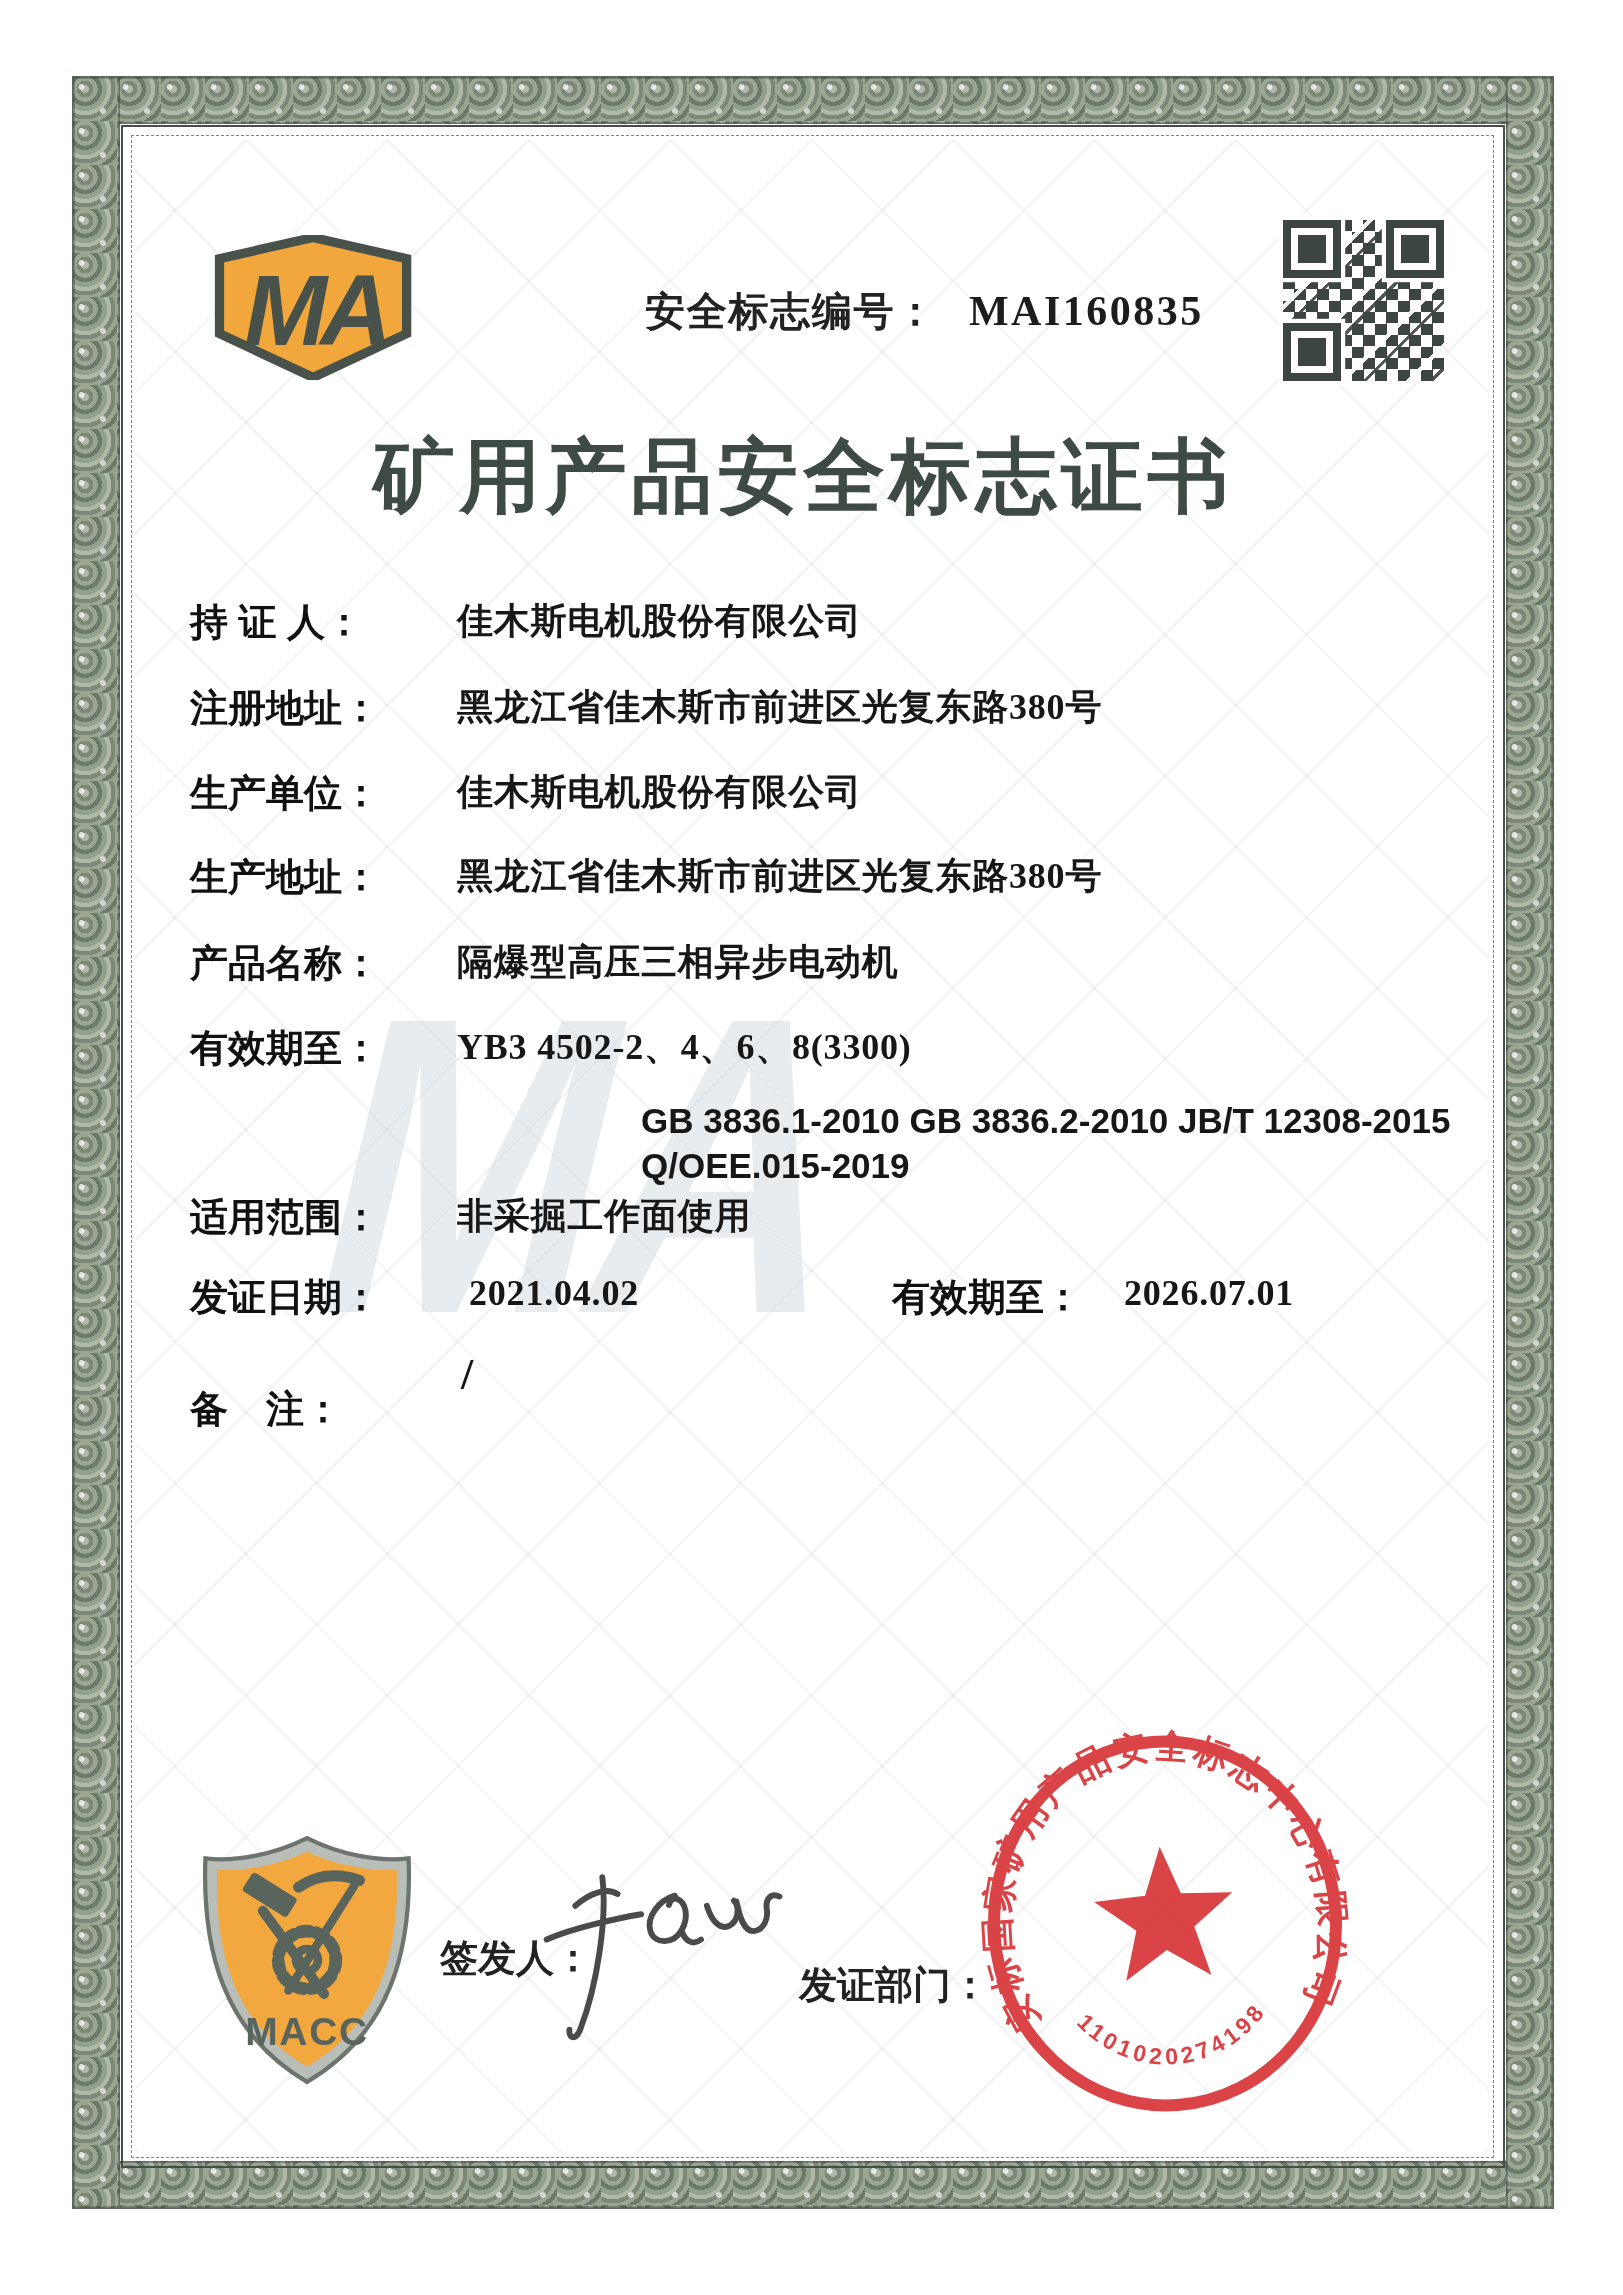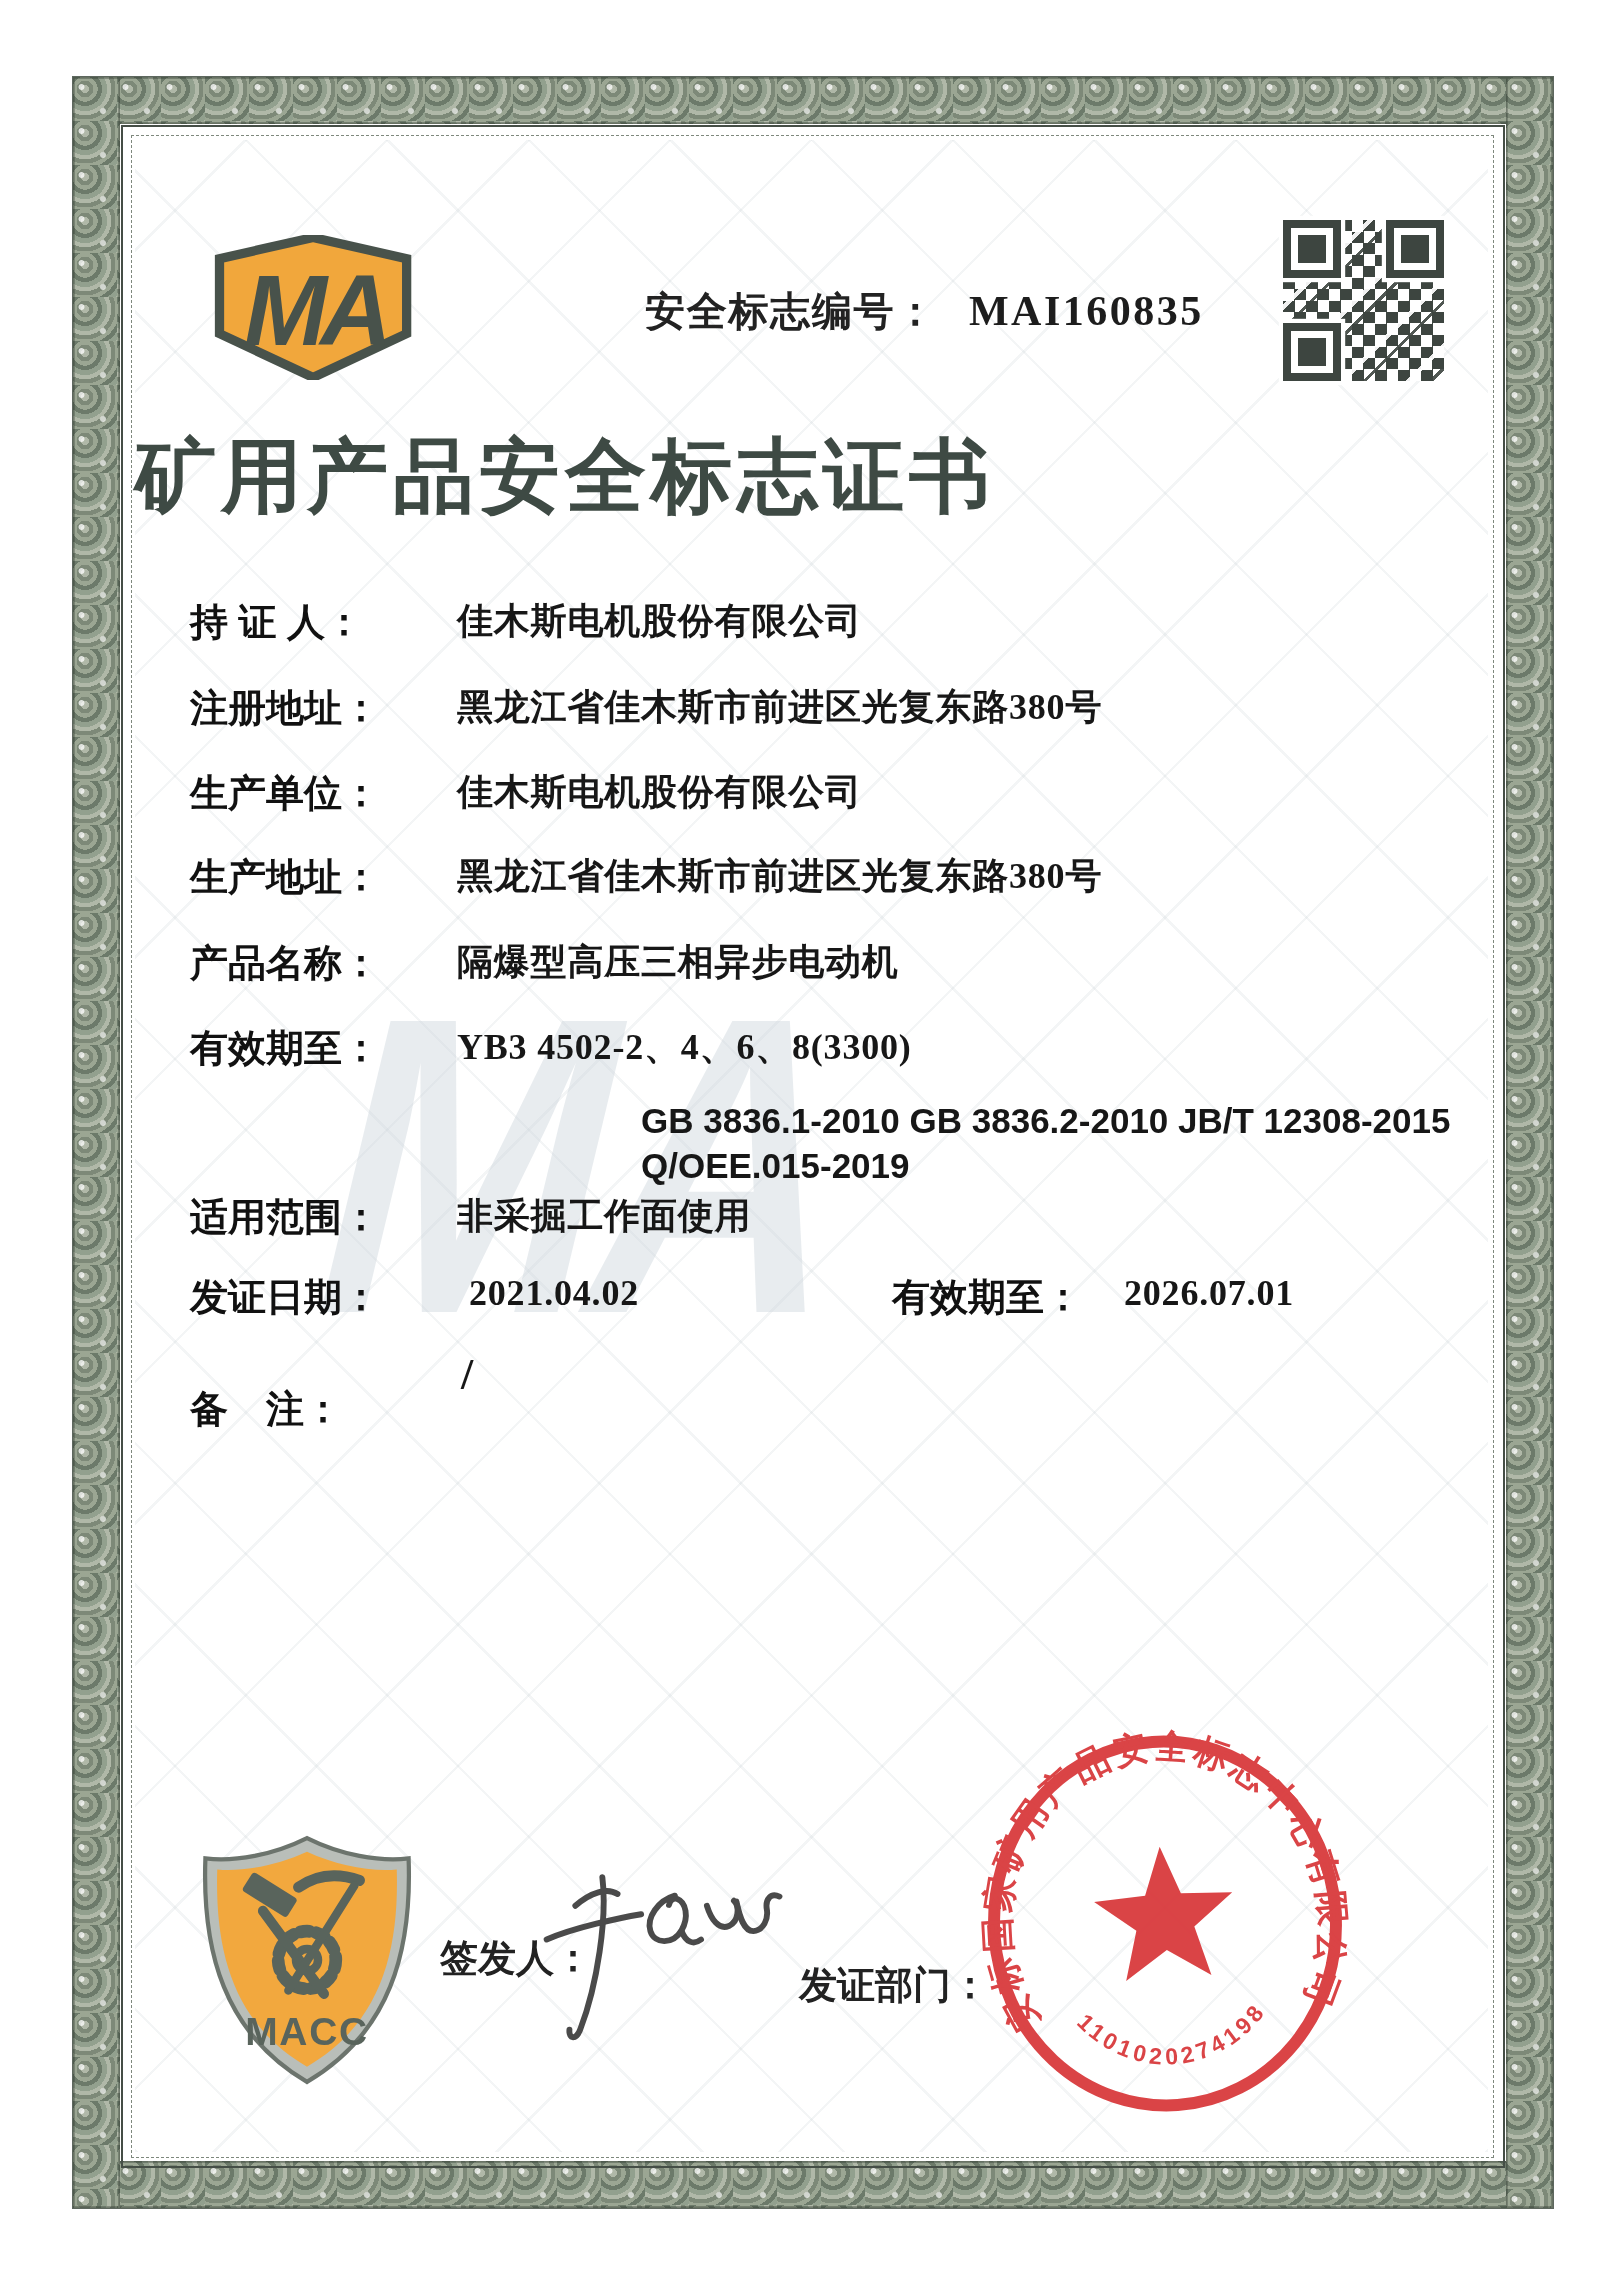--- a/index.html
+++ b/index.html
@@ -46,21 +46,21 @@
   .mark-number{font-family:"Liberation Serif",serif;font-weight:bold;font-size:42px;color:#1d1d1d;letter-spacing:2.5px;margin-left:32px;}
   .qr{position:absolute;left:1283px;top:220px;width:161px;height:161px;z-index:3;
       background:repeating-conic-gradient(#3d4540 0% 25%, #ffffff 0% 50%) 0 0 / 23px 23px;}
   .qr::before{content:"";position:absolute;inset:0;
       background:repeating-linear-gradient(135deg, transparent 0 12.7px, rgba(255,255,255,.92) 12.7px 17px, transparent 17px 29px, rgba(61,69,64,.9) 29px 32px, transparent 32px 47px);}
   .fp{position:absolute;width:42px;height:42px;border:8.5px solid #3d4540;background:#fff;box-shadow:0 0 0 4.2px #fff;}
   .fp::after{content:"";position:absolute;inset:6.8px;background:#3d4540;}
   .fp.tl{left:0;top:0}.fp.tr{right:0;top:0}.fp.bl{left:0;bottom:0}
 
   .title{
-    position:absolute;left:135px;top:423px;width:1353px;z-index:3;
+    position:absolute;left:127px;top:423px;width:1353px;z-index:3;text-align:center;
     font-family:"Liberation Serif",serif;font-weight:900;font-size:81px;color:#3e4a44;letter-spacing:5px;
   }
 
   
   .row{position:absolute;left:190px;z-index:3;white-space:nowrap;}
   .flabel{font-family:"Liberation Sans",sans-serif;font-weight:bold;font-size:38px;color:#111;}
   .fvalue{position:absolute;z-index:3;font-family:"Liberation Serif",serif;font-weight:bold;font-size:36px;color:#171717;white-space:nowrap;letter-spacing:0.8px;}
   .std{font-family:"Liberation Sans",sans-serif;font-weight:bold;font-size:35px;letter-spacing:0;}
 
   .paragraph{

